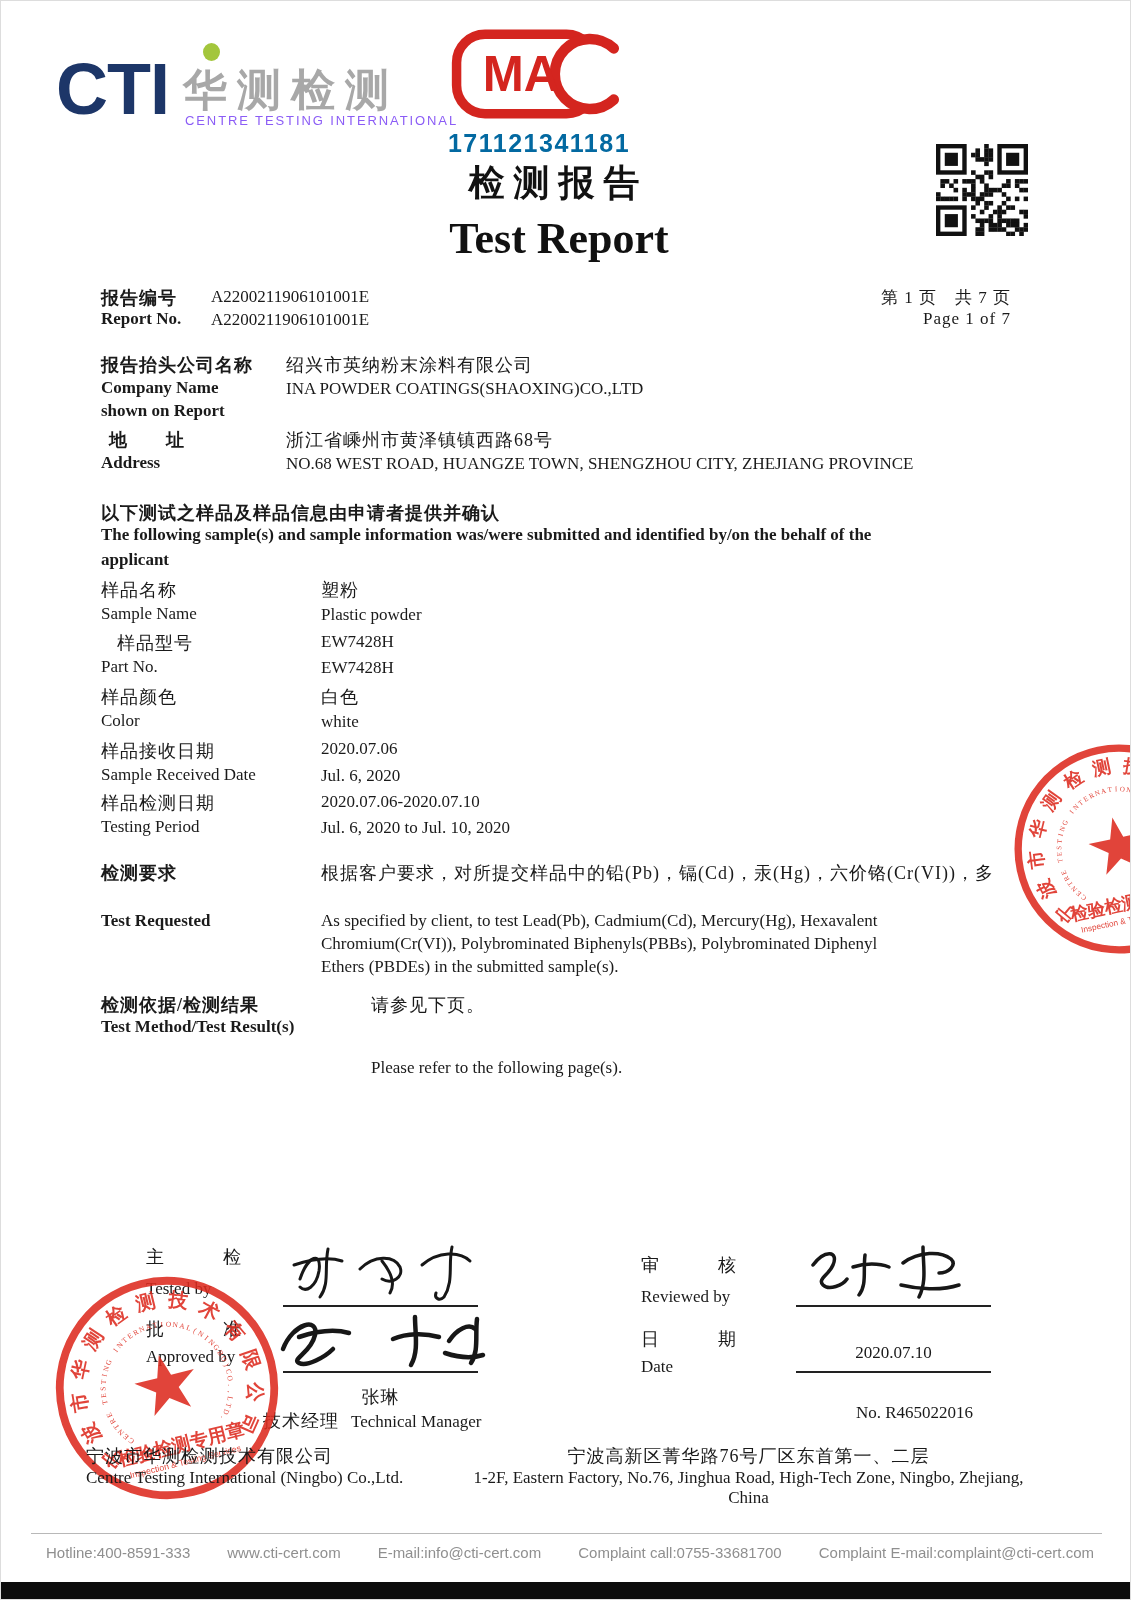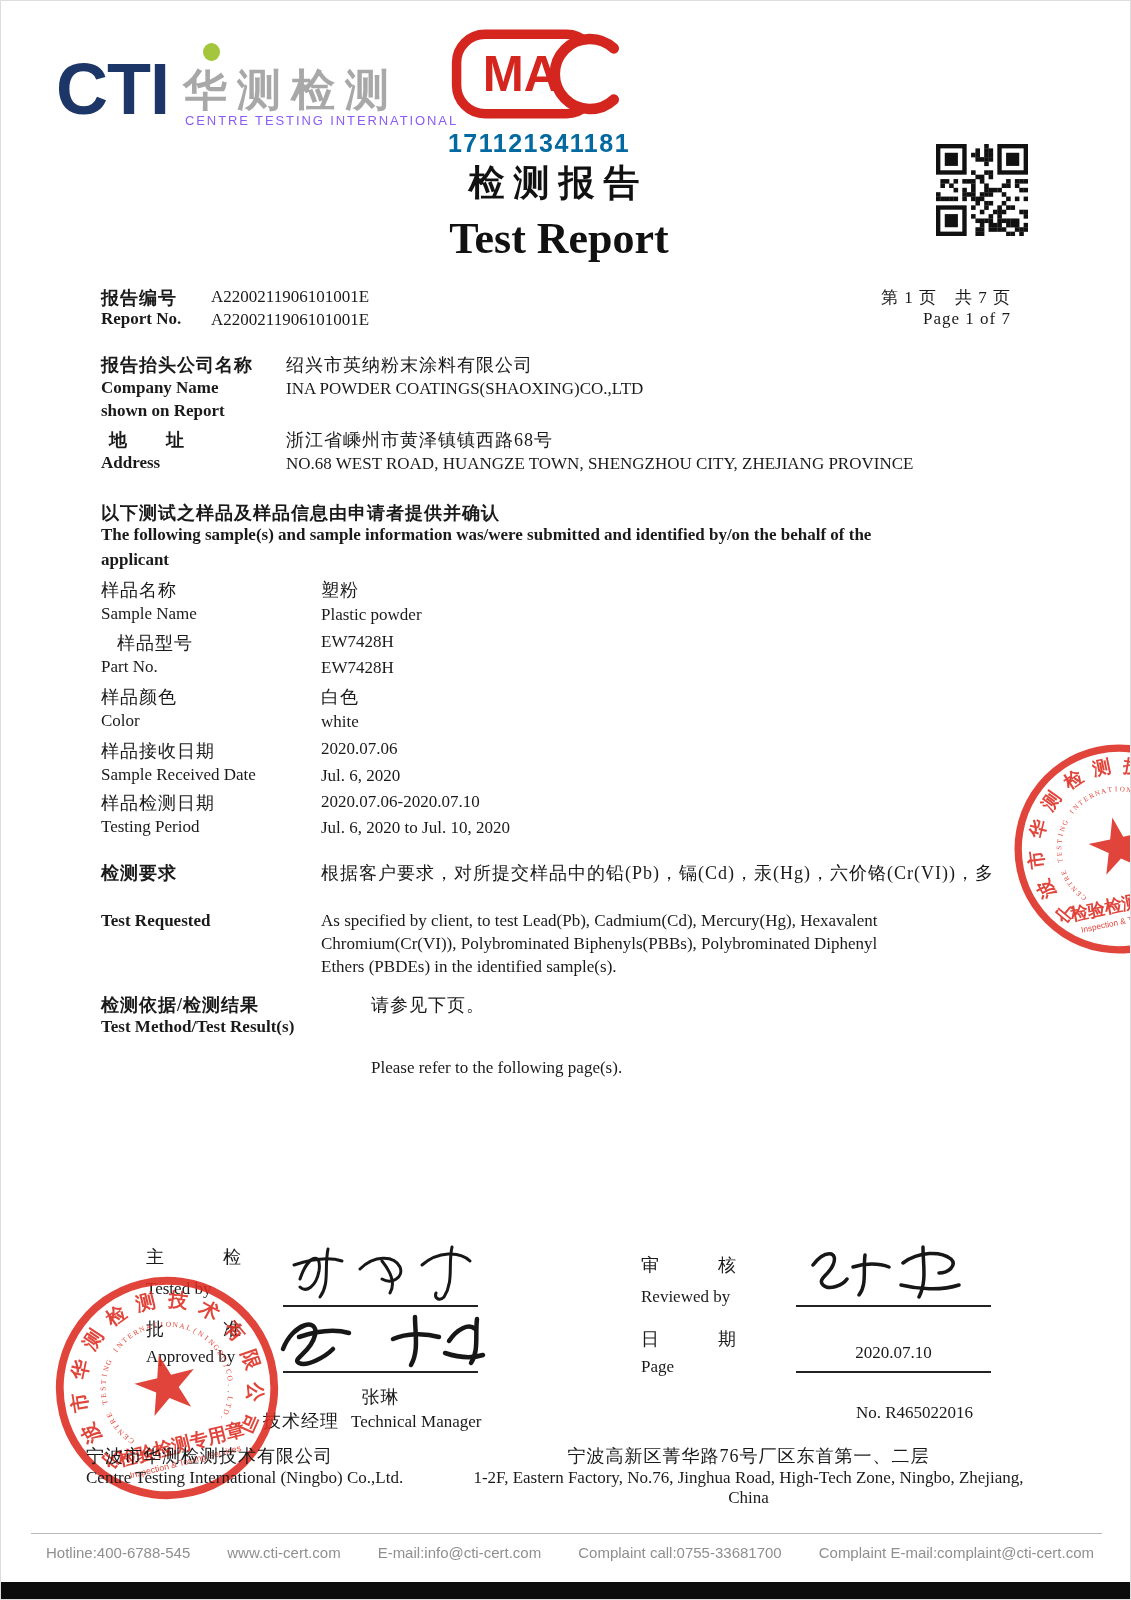--- a/index.html
+++ b/index.html
@@ -235,21 +235,21 @@
   <div class="abs plain-zh" style="left:100px;top:790px;">样品检测日期</div>
   <div class="abs val-en" style="left:320px;top:791px;">2020.07.06-2020.07.10</div>
   <div class="abs plain-en" style="left:100px;top:816px;">Testing Period</div>
   <div class="abs val-en" style="left:320px;top:817px;">Jul. 6, 2020  to  Jul. 10, 2020</div>
 
   <div class="abs lbl-zh" style="left:100px;top:860px;">检测要求</div>
   <div class="abs val-zh" style="left:320px;top:860px;">根据客户要求，对所提交样品中的铅(Pb)，镉(Cd)，汞(Hg)，六价铬(Cr(VI))，多</div>
   <div class="abs lbl-en" style="left:100px;top:910px;">Test Requested</div>
   <div class="abs val-en" style="left:320px;top:910px;">As specified by client, to test Lead(Pb), Cadmium(Cd), Mercury(Hg), Hexavalent</div>
   <div class="abs val-en" style="left:320px;top:933px;">Chromium(Cr(VI)), Polybrominated Biphenyls(PBBs), Polybrominated Diphenyl</div>
-  <div class="abs val-en" style="left:320px;top:956px;">Ethers (PBDEs) in the identified sample(s).</div>
+  <div class="abs val-en" style="left:320px;top:956px;">Ethers (PBDEs) in the submitted sample(s).</div>
 
   <div class="abs lbl-zh" style="left:100px;top:992px;">检测依据/检测结果</div>
   <div class="abs val-zh" style="left:370px;top:992px;">请参见下页。</div>
   <div class="abs lbl-en" style="left:100px;top:1016px;">Test Method/Test Result(s)</div>
   <div class="abs val-en" style="left:370px;top:1017px;margin-top:40px;">Please refer to the following page(s).</div>
 
   <div class="abs plain-zh spread" style="left:145px;top:1244px;width:96px;">主 检</div>
   <div class="abs plain-en" style="left:145px;top:1278px;">Tested by</div>
   <div class="abs plain-zh spread" style="left:145px;top:1316px;width:96px;">批 准</div>
   <div class="abs plain-en" style="left:145px;top:1346px;">Approved by</div>
@@ -278,21 +278,21 @@
 
   <div class="abs val-zh" style="left:282px;top:1384px;width:195px;text-align:center;">张琳</div>
   <div class="abs" style="left:262px;top:1408px;width:260px;">
     <span class="val-zh">技术经理</span>
     <span class="val-en" style="margin-left:8px;">Technical Manager</span>
   </div>
 
   <div class="abs plain-zh spread" style="left:640px;top:1252px;width:96px;">审 核</div>
   <div class="abs plain-en" style="left:640px;top:1286px;">Reviewed by</div>
   <div class="abs plain-zh spread" style="left:640px;top:1326px;width:96px;">日 期</div>
-  <div class="abs plain-en" style="left:640px;top:1356px;">Page</div>
+  <div class="abs plain-en" style="left:640px;top:1356px;">Date</div>
 
   <svg class="abs sig-svg" style="left:800px;top:1240px;" width="180" height="62" viewBox="0 0 180 62">
     <path d="M12,24 C24,8 38,10 32,24 C28,34 16,38 22,44 C28,50 42,44 46,38" stroke-width="3.5"></path>
     <path d="M64,14 C62,30 66,44 58,54" stroke-width="3.5"></path>
     <path d="M52,26 C64,22 78,22 88,26" stroke-width="3.5"></path>
     <path d="M102,22 C118,10 140,10 150,18 C156,24 148,32 138,32" stroke-width="3.5"></path>
     <path d="M122,6 C122,24 126,40 118,56" stroke-width="3.5"></path>
     <path d="M100,44 C116,48 140,50 158,44" stroke-width="3.5"></path>
   </svg>
   <div class="abs sigline" style="left:795px;top:1240px;width:195px;height:64px;"></div>
@@ -429,21 +429,21 @@
         <text x="120" y="201" text-anchor="middle" font-size="9" fill="#dd2b1f" font-family="&quot;Liberation Sans&quot;,sans-serif">Inspection &amp; Testing Services</text>
       </svg></div>
 
   <div class="abs val-zh" style="left:85px;top:1443px;">宁波市华测检测技术有限公司</div>
   <div class="abs val-en" style="left:85px;top:1467px;">Centre Testing International (Ningbo) Co.,Ltd.</div>
   <div class="abs val-zh" style="left:470px;top:1443px;width:555px;text-align:center;">宁波高新区菁华路76号厂区东首第一、二层</div>
   <div class="abs val-en" style="left:455px;top:1467px;width:585px;text-align:center;">1-2F, Eastern Factory, No.76, Jinghua Road, High-Tech Zone, Ningbo, Zhejiang, China</div>
 
   <div class="abs hr" style="left:30px;top:1532px;width:1071px;"></div>
   <div class="abs contact-row" style="left:45px;top:1543px;width:1048px;">
-    <span>Hotline:400-6788-545</span>
+    <span>Hotline:400-8591-333</span>
     <span>www.cti-cert.com</span>
     <span>E-mail:info@cti-cert.com</span>
     <span>Complaint call:0755-33681700</span>
     <span>Complaint E-mail:complaint@cti-cert.com</span>
   </div>
   <div class="abs bottom-bar" style="left:0;bottom:0;width:1131px;height:17px;"></div>
 
 </div>
 
 </body></html>

